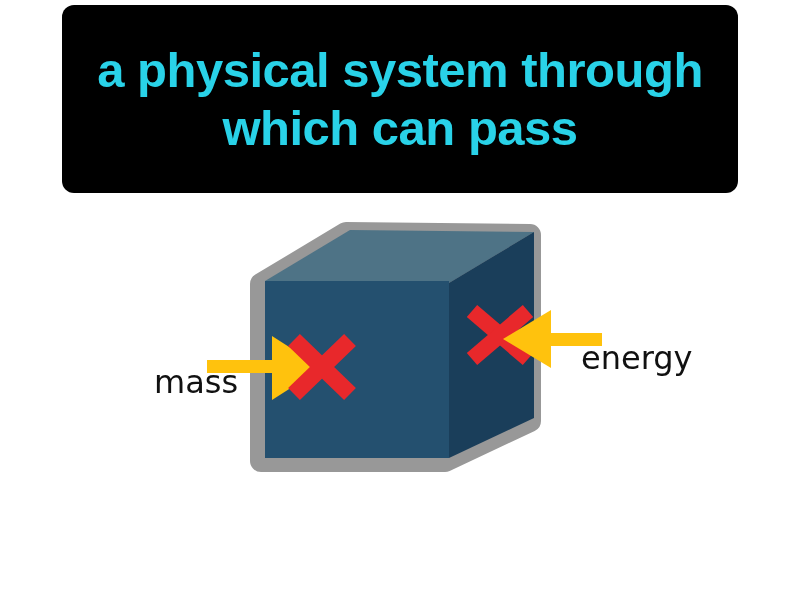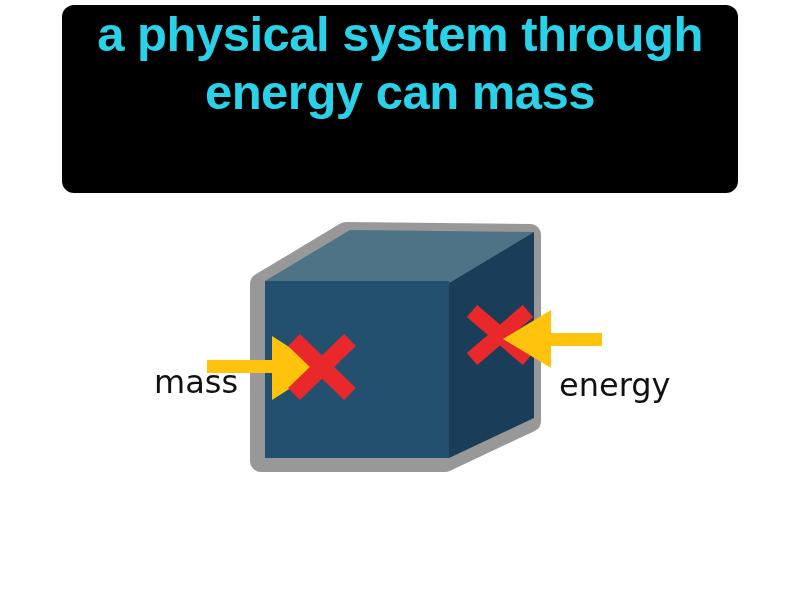--- a/index.html
+++ b/index.html
@@ -10,45 +10,45 @@
   }
   html,body{margin:0;padding:0;}
   .stage{
     position:relative; width:800px; height:600px;
     background:var(--page_bg); overflow:hidden;
     font-family:"Liberation Sans", sans-serif;
   }
   .def-card{
     position:absolute; left:62px; top:5px; width:676px; height:188px;
     background:var(--card_bg); border-radius:12px;
-    display:flex; flex-direction:column; 
+    display:flex; flex-direction:column; justify-content:center;
     text-align:center; padding:0 10px; box-sizing:border-box;
   }
   .def-line{
     color:var(--card_text);
     font-size:49px; font-weight:700; line-height:58px;
     letter-spacing:-0.5px; white-space:nowrap;
   }
   .diagram-svg{ position:absolute; left:0; top:0; }
   .flow-label{
     position:absolute; color:var(--label_text);
     font-family:"DejaVu Sans", sans-serif;
     font-size:32px; line-height:34px; white-space:nowrap;
   }
   .flow-label.mass{ left:154px; top:365px; }
-  .flow-label.energy{ left:559px; top:341px;margin-top:27px; }
+  .flow-label.energy{ left:581px; top:341px; }
 </style>
 </head>
 <body>
 
 <div class="stage">
 
   <div class="def-card">
     <div class="def-line">a physical system through</div>
-    <div class="def-line">energy can mass</div>
+    <div class="def-line">which can pass</div>
   </div>
 
   <svg class="diagram-svg" width="800" height="600" viewBox="0 0 800 600">
 
     <path d="M265,281 L350,230 L534,232 L534,418 L449,458 L265,458 Z" transform="translate(-4,3)" style="fill:var(--cube_outline); stroke:var(--cube_outline);" stroke-width="22" stroke-linejoin="round"></path>
 
     <polygon points="265,281 350,230 534,232 449,283" style="fill:var(--cube_top);"></polygon>
     <polygon points="449,283 534,232 534,418 449,458" style="fill:var(--cube_right);"></polygon>
     <rect x="265" y="281" width="184" height="177" style="fill:var(--cube_front);"></rect>
 

